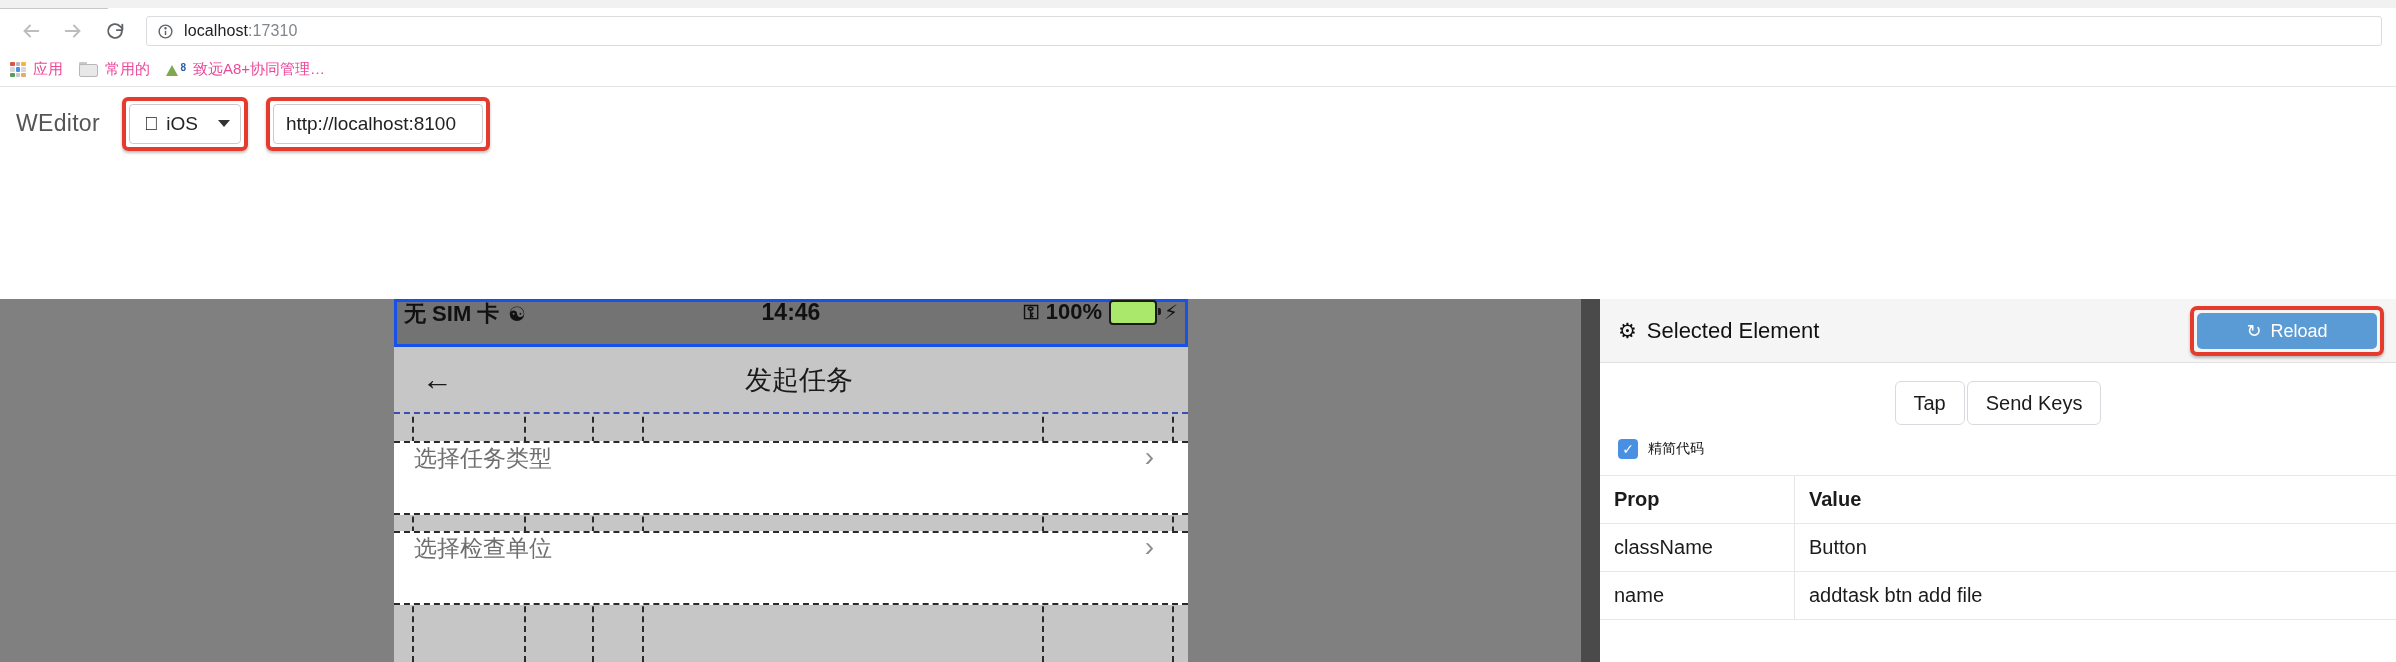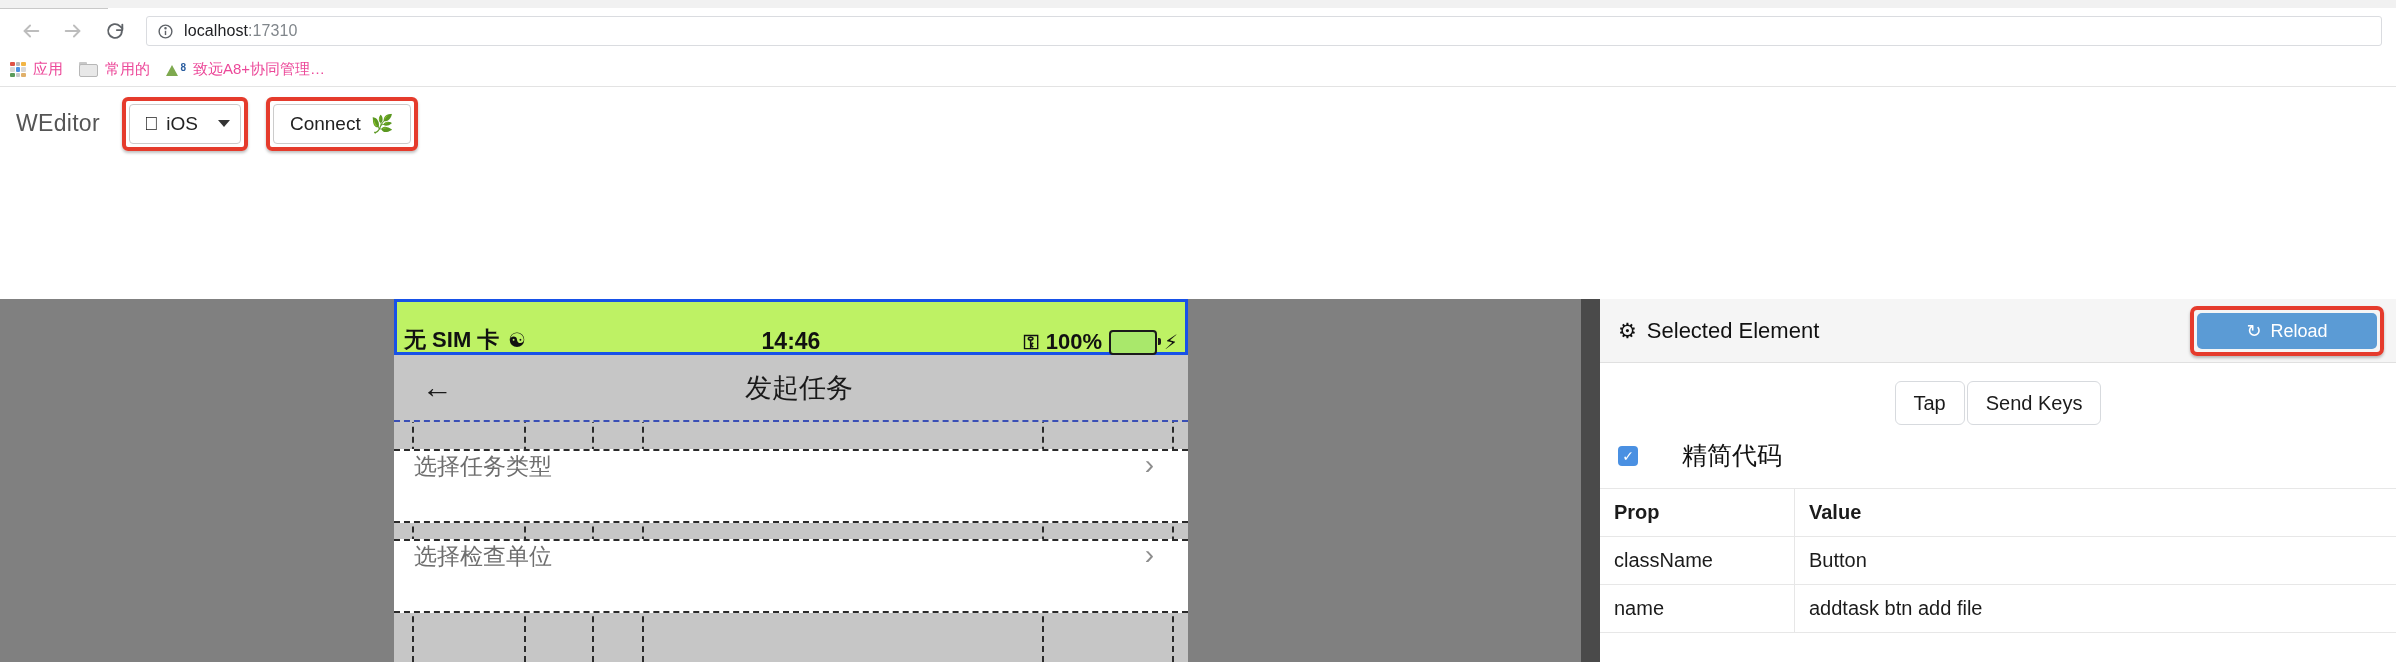--- a/index.html
+++ b/index.html
@@ -81,21 +81,21 @@
   }
   .connect-btn .seed{margin-left:11px;font-size:18px;color:#3b8f3b;}
 
   
   .main{position:absolute;left:0;top:299px;width:2396px;height:363px;background:#808080;}
   .device{
     position:absolute;left:394px;top:0px;width:794px;height:363px;background:#c6c6c6;
     overflow:hidden;
   }
   .statusbar{
-    height:56px;background:#bef264;display:flex;align-items:flex-end;
+    height:48px;background:#737373;display:flex;align-items:flex-start;
     padding:0 10px;box-sizing:border-box;position:relative;
     box-shadow:inset 0 0 0 3px #1751e8;
     font-size:22px;color:#111;font-weight:bold;
   }
   .sb-left{display:flex;align-items:center;gap:9px;}
   .sb-center{position:absolute;left:0;right:0;text-align:center;font-size:23px;font-weight:bold;pointer-events:none;}
   .sb-right{margin-left:auto;display:flex;align-items:center;gap:7px;}
   .wifi{font-size:20px;}
   .battery{width:44px;height:21px;border:2px solid #1a1a1a;border-radius:4px;position:relative;background:#a9e86b;}
   .battery:after{content:"";position:absolute;right:-6px;top:6px;width:3px;height:7px;background:#1a1a1a;border-radius:0 2px 2px 0;}
@@ -144,21 +144,21 @@
   .act-btn{
     border:1px solid #d7dade;border-radius:6px;background:#fff;height:42px;
     display:flex;align-items:center;padding:0 18px;font-size:20px;color:#1b1b1b;
   }
   .checkrow{display:flex;align-items:center;padding:14px 0 10px 18px;}
   .cbox{
     width:20px;height:20px;border-radius:4px;background:#4a90e2;display:flex;
     align-items:center;justify-content:center;color:#fff;font-size:14px;margin-right:10px;
     line-height:1;
   }
-  .checklabel{font-size:25px;color:#111;margin-left:34px;}
+  .checklabel{font-size:14px;color:#111;}
   table.props{width:100%;border-collapse:collapse;margin-top:6px;padding-left:35px;}
   table.props th,table.props td{
     text-align:left;padding:12px 0 12px 14px;border-bottom:1px solid #e7e7e7;
     font-size:20px;font-weight:normal;color:#1b1b1b;
   }
   table.props th{font-weight:bold;border-top:1px solid #e7e7e7;}
   table.props th:first-child,table.props td:first-child{width:180px;border-right:1px solid #e7e7e7;}
 </style>
 </head>
 <body>
@@ -237,27 +237,26 @@
     <div class="redbox">
       <div class="select-device">
         <span class="lbl">
           <span class="apple"></span>
           <span>iOS</span>
         </span>
         <span class="caret"></span>
       </div>
     </div>
 
-
     <div class="redbox">
-      <div class="connect-btn">
-        <span>Connect</span>
-        <span class="seed">🌿</span>
-      </div>
-    </div>
+      <div class="url-input">
+        <span>http://localhost:8100</span>
+      </div>
+    </div>
+
   </div>
 
   <div class="main">
 
     <div class="device">
       <div class="vguide" style="left:18px;"></div>
       <div class="vguide" style="left:130px;"></div>
       <div class="vguide" style="left:198px;"></div>
       <div class="vguide" style="left:248px;"></div>
       <div class="vguide" style="left:648px;"></div>

